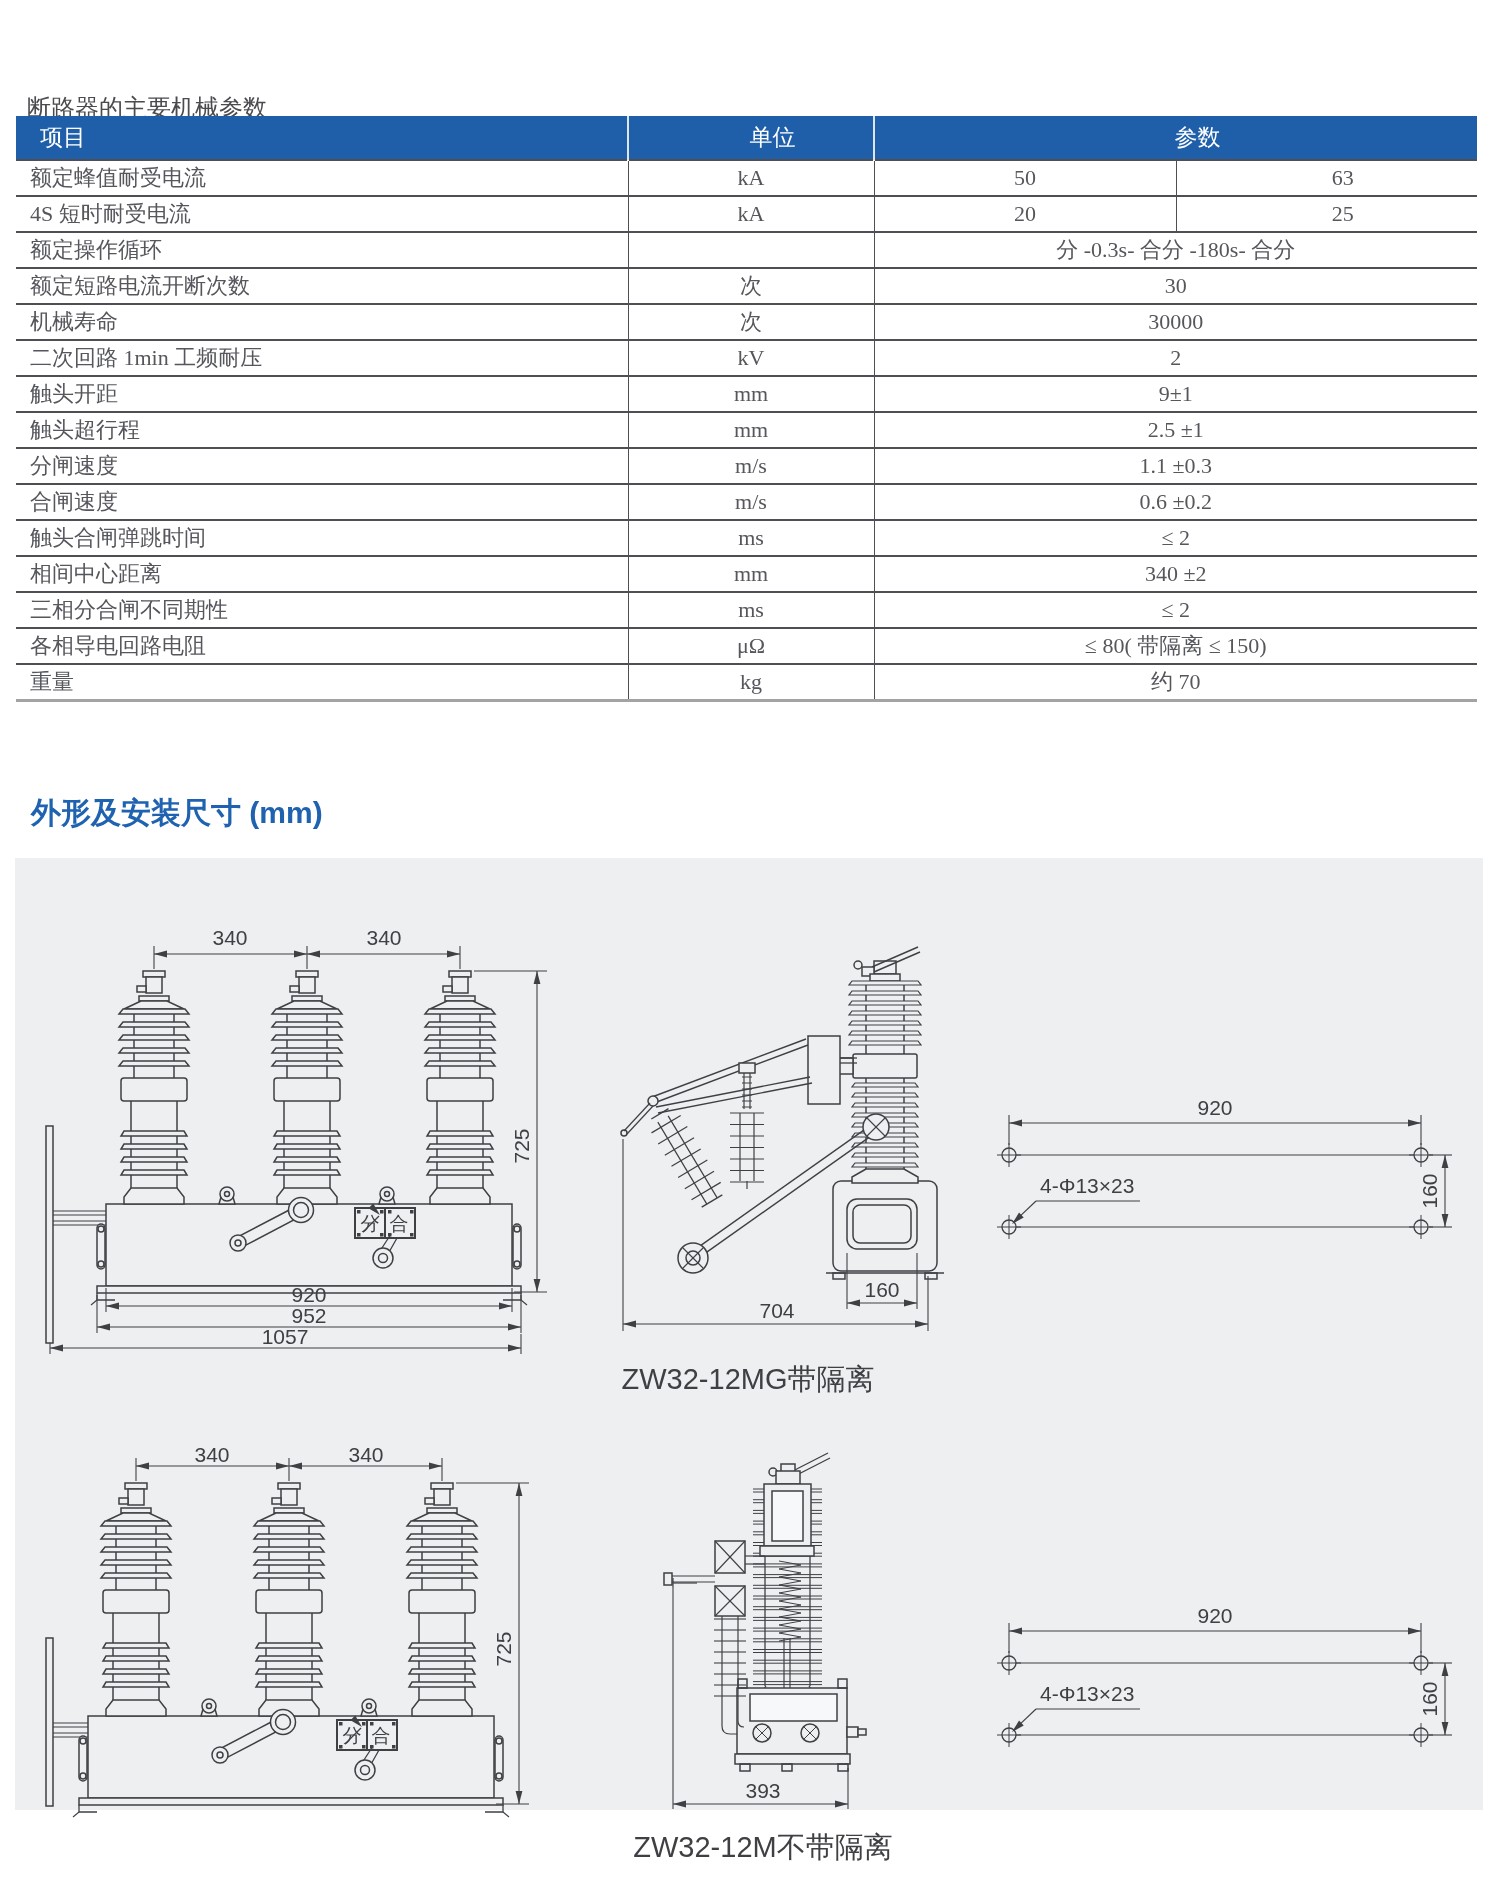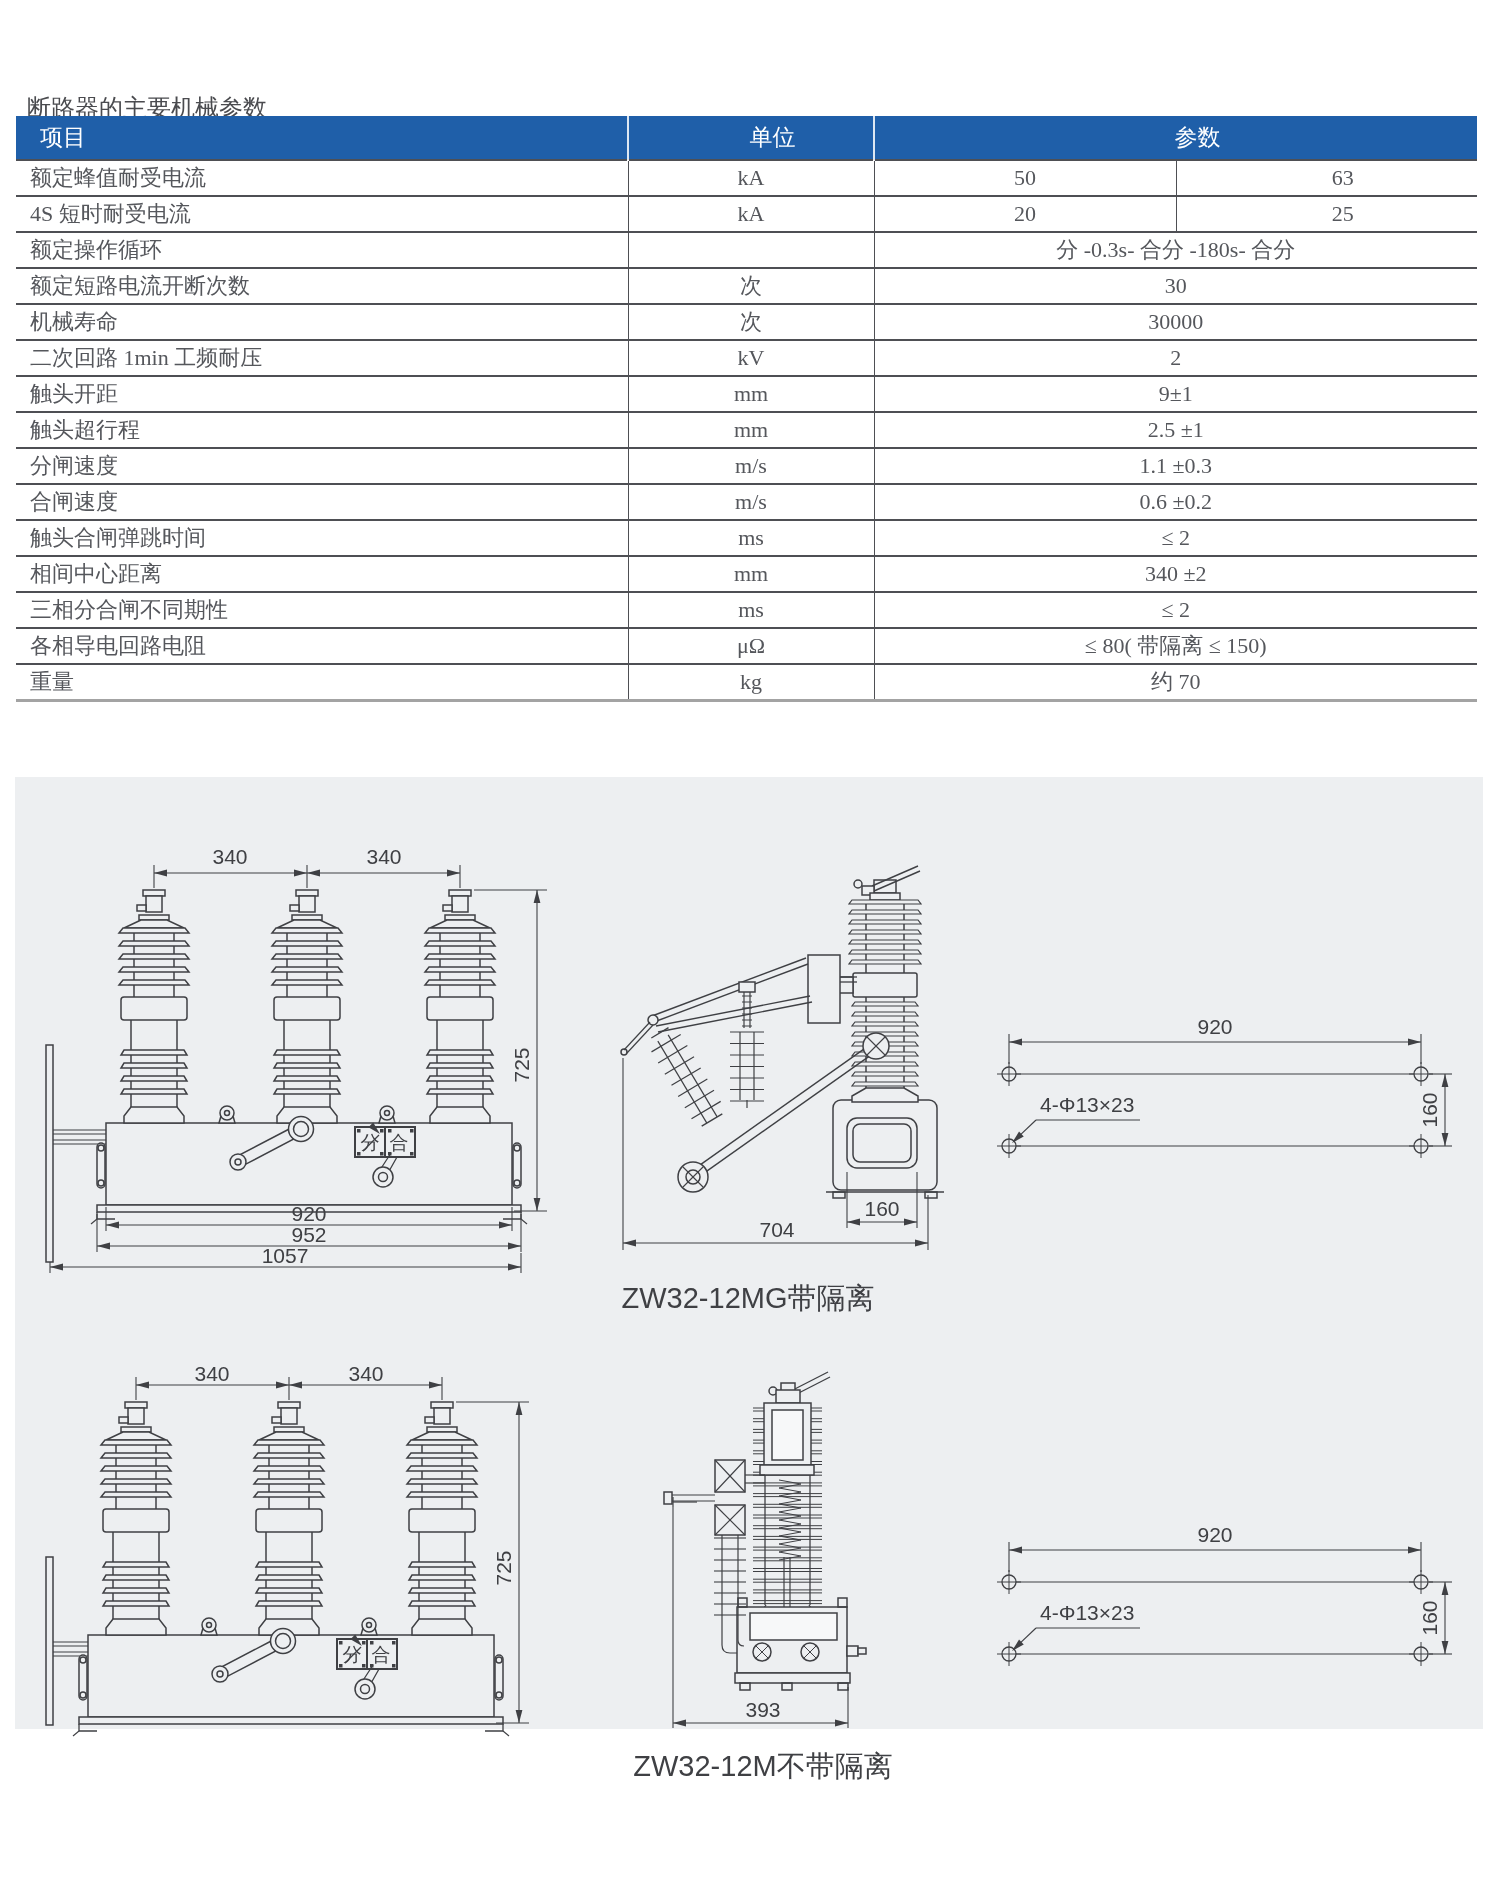--- a/index.html
+++ b/index.html
@@ -12,21 +12,21 @@
   table.params col.c4{width:301px}
   table.params thead th{background:#1f5fa9;color:#fff;height:41px;font-size:23px;font-weight:400;text-align:center;}
   table.params thead th.h-item{text-align:left;padding-left:24px;}
   table.params thead th+th{border-left:2px solid rgba(255,255,255,.85);padding-left:44px;}
   table.params tbody td{height:34px;font-size:22px;color:#55575c;border-top:2px solid #4e4f54;text-align:center;padding:0;font-family:Liberation Serif, serif;}
   table.params tbody tr:last-child td{border-bottom:3px solid #a3a3a3;}
   table.params td.c-item{text-align:left;padding-left:14px;}
   table.params td.c-unit{border-left:1px solid #4e4f54;border-right:1px solid #4e4f54;}
   table.params td.c-val2{border-left:1px solid #4e4f54;padding-left:32px;}
   .section-title{position:absolute;left:19px;top:781px;font-size:30px;font-weight:700;color:#1f63b0;margin:12px;}
-  .panel{position:absolute;left:15px;top:777px;width:1468px;height:952px;background:#edeff1;}
+  .panel{position:absolute;left:15px;top:858px;width:1468px;height:952px;background:#edeff1;}
   svg text{fill:#3f4044;}
   svg .dim{font-size:21px;font-family:"Liberation Sans",sans-serif;}
   svg .lbl{font-size:29px;font-family:"Liberation Sans",sans-serif;}
   svg .ind{font-size:19px;font-family:"Liberation Sans",sans-serif;}
 </style>
 </head>
 <body>
 
 <h1 class="doc-title">断路器的主要机械参数</h1>
 

